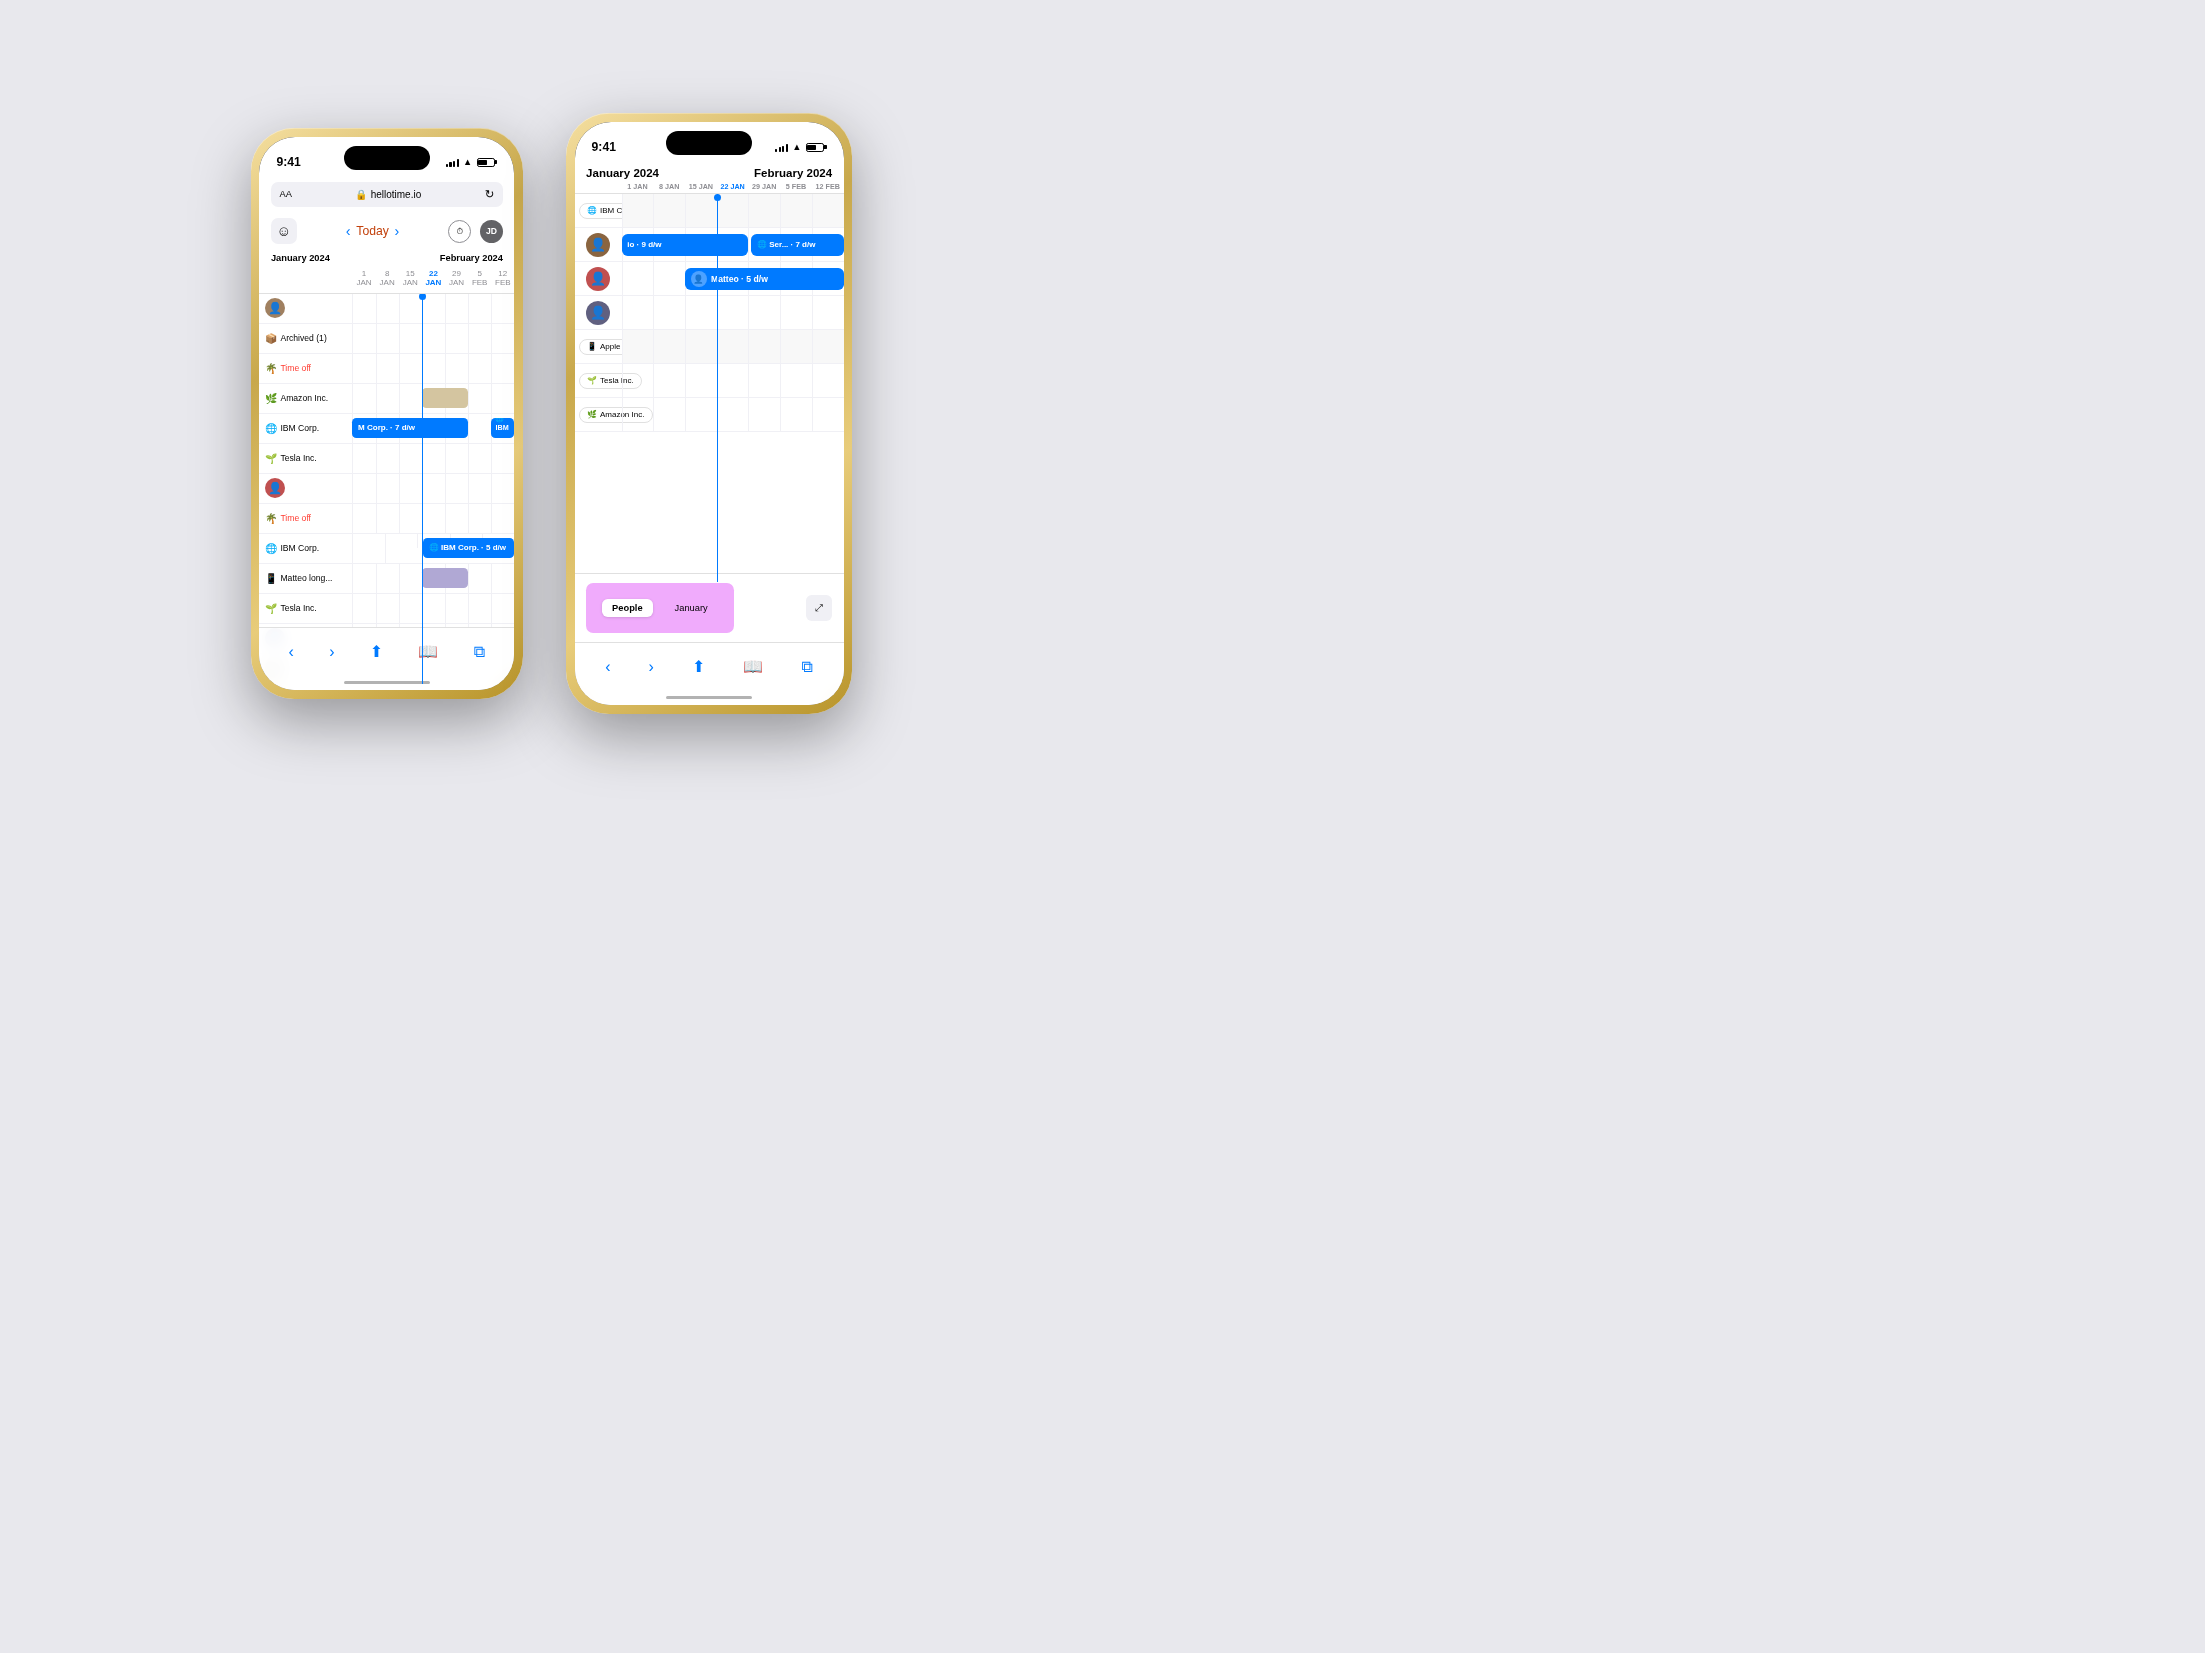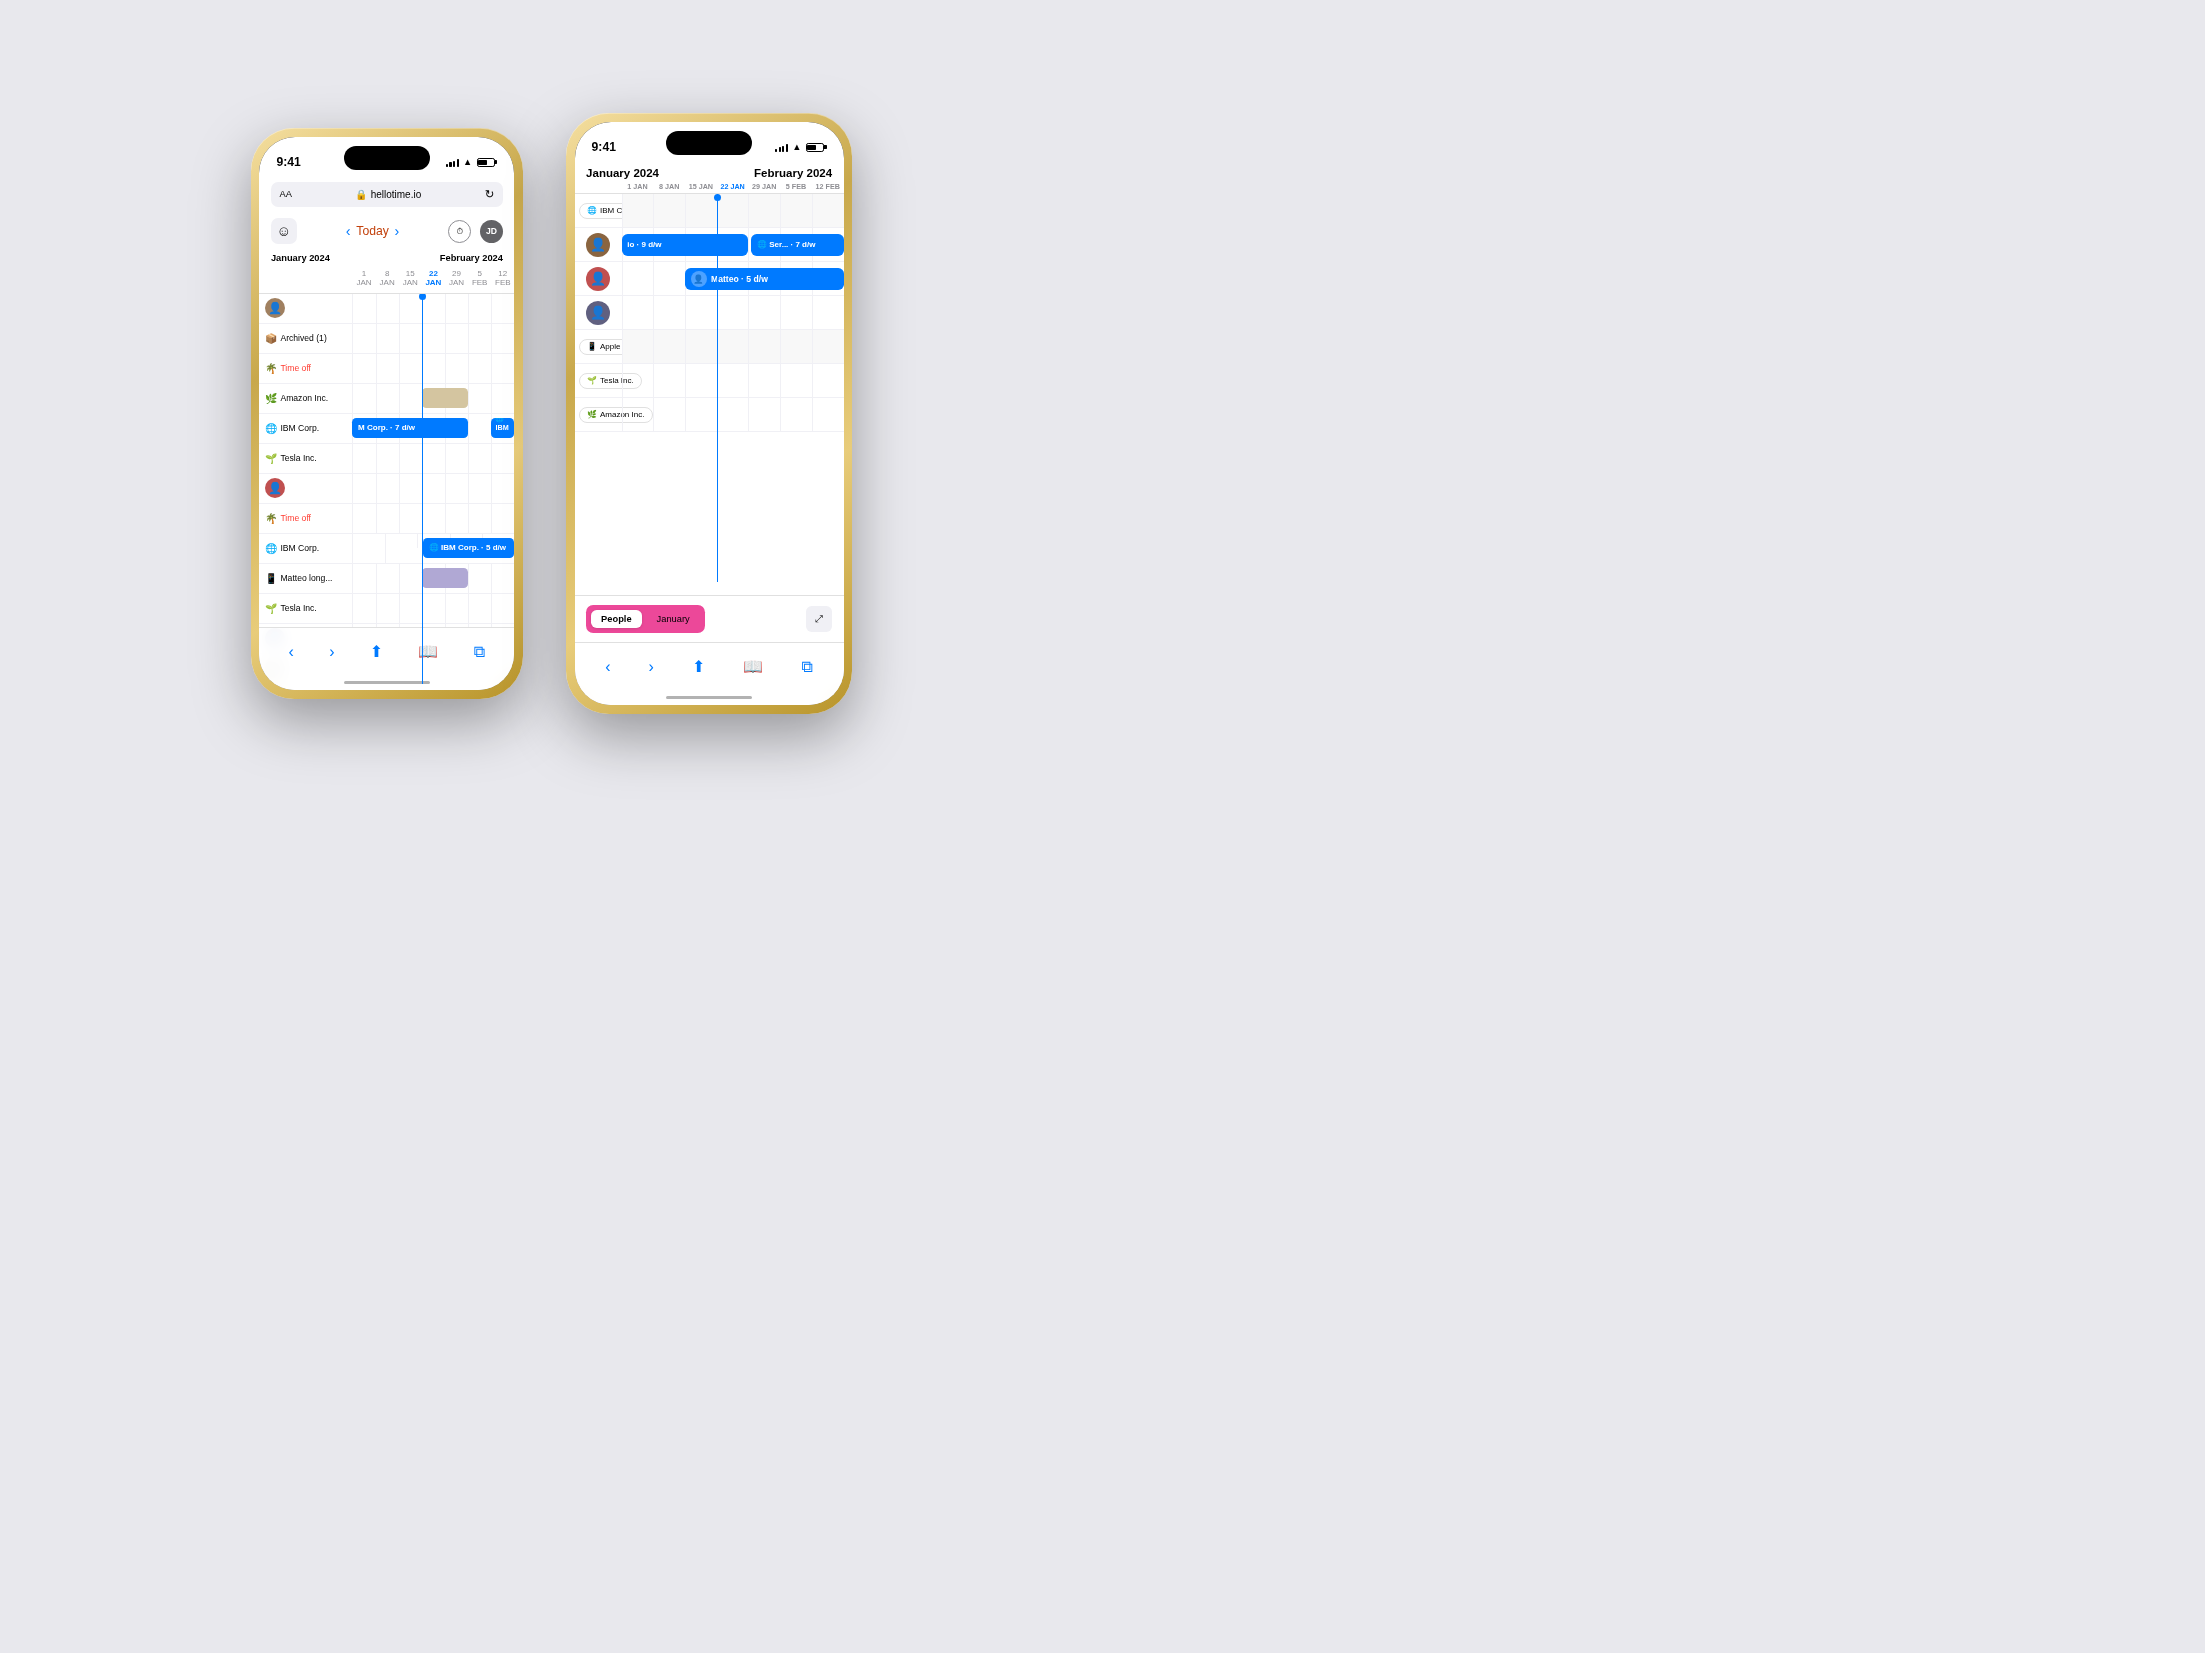--- a/index.html
+++ b/index.html
@@ -767,21 +767,21 @@
               <div style="border-left:0.7px solid #f0f0f5;"></div>
               <div style="border-left:0.7px solid #f0f0f5;"></div>
               <div style="border-left:0.7px solid #f0f0f5;"></div>
               <div style="border-left:0.7px solid #f0f0f5;"></div>
               <div style="border-left:0.7px solid #f0f0f5;"></div>
             </div>
           </div>
         </div>
 
         <div style="position:absolute;bottom:63px;left:0;right:0;padding:8.6px 11.5px;display:flex;justify-content:space-between;align-items:center;border-top:0.7px solid #e0e0e0;background:white;">
-          <div style="display:flex;background:#ec4899;border-radius:7.2px;padding:5px;gap:5px;">
+          <div style="display:flex;background:#f0abfc;border-radius:7.2px;padding:16px;gap:12px;">
             <div style="background:#fff;border-radius:5.7px;padding:4.3px 10px;font-size:9.3px;font-weight:600;box-shadow:0 0.7px 2.9px rgba(0,0,0,0.15);cursor:pointer;">People</div>
             <div style="padding:4.3px 10px;font-size:9.3px;font-weight:500;cursor:pointer;">January</div>
           </div>
           <div style="width:26px;height:26px;background:#f0f0f5;border-radius:5.7px;display:flex;align-items:center;justify-content:center;font-size:10px;cursor:pointer;">⤢</div>
         </div>
 
         <div class="browser-bottom">
           <span class="browser-icon">‹</span>
           <span class="browser-icon">›</span>
           <span class="browser-icon">⬆</span>

